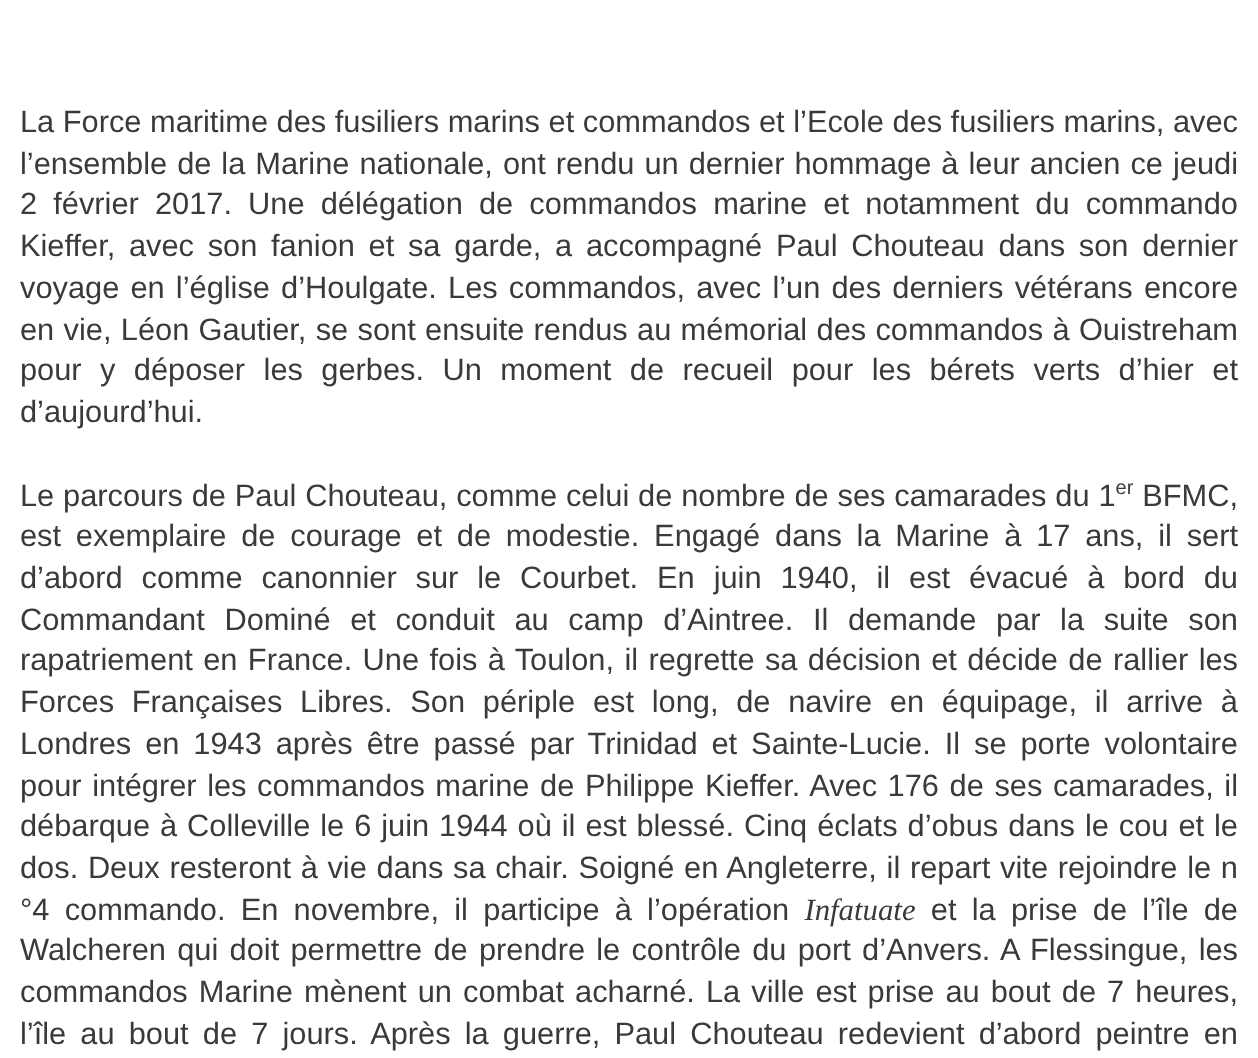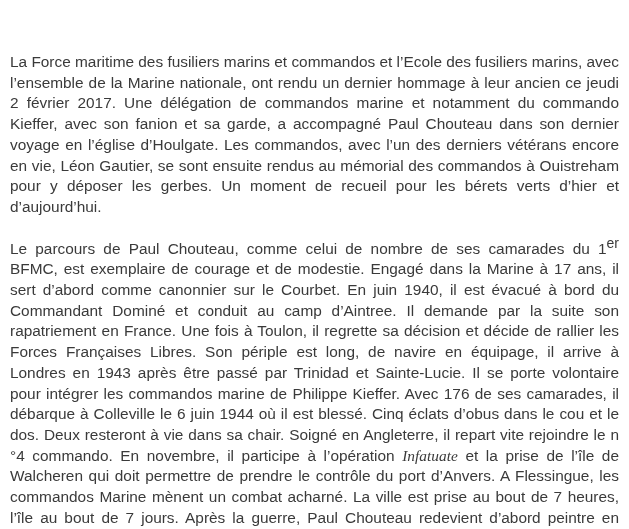--- a/index.html
+++ b/index.html
@@ -23,21 +23,21 @@
     font-family: "Liberation Sans", "DejaVu Sans", sans-serif;
     font-size: 15.4px;
     line-height: 20.7px;
     color: #3a3a3a;
     text-align: justify;
   }
   .para:last-child {
     margin-bottom: 0;
   }
   .para sup {
-    font-size: 14px;
+    font-size: 10px;
     line-height: 0;
     vertical-align: super;
   }
   .seg-italic {
     font-style: italic;
     font-family: Liberation Serif, serif;
   }
 </style>
 </head>
 <body>

